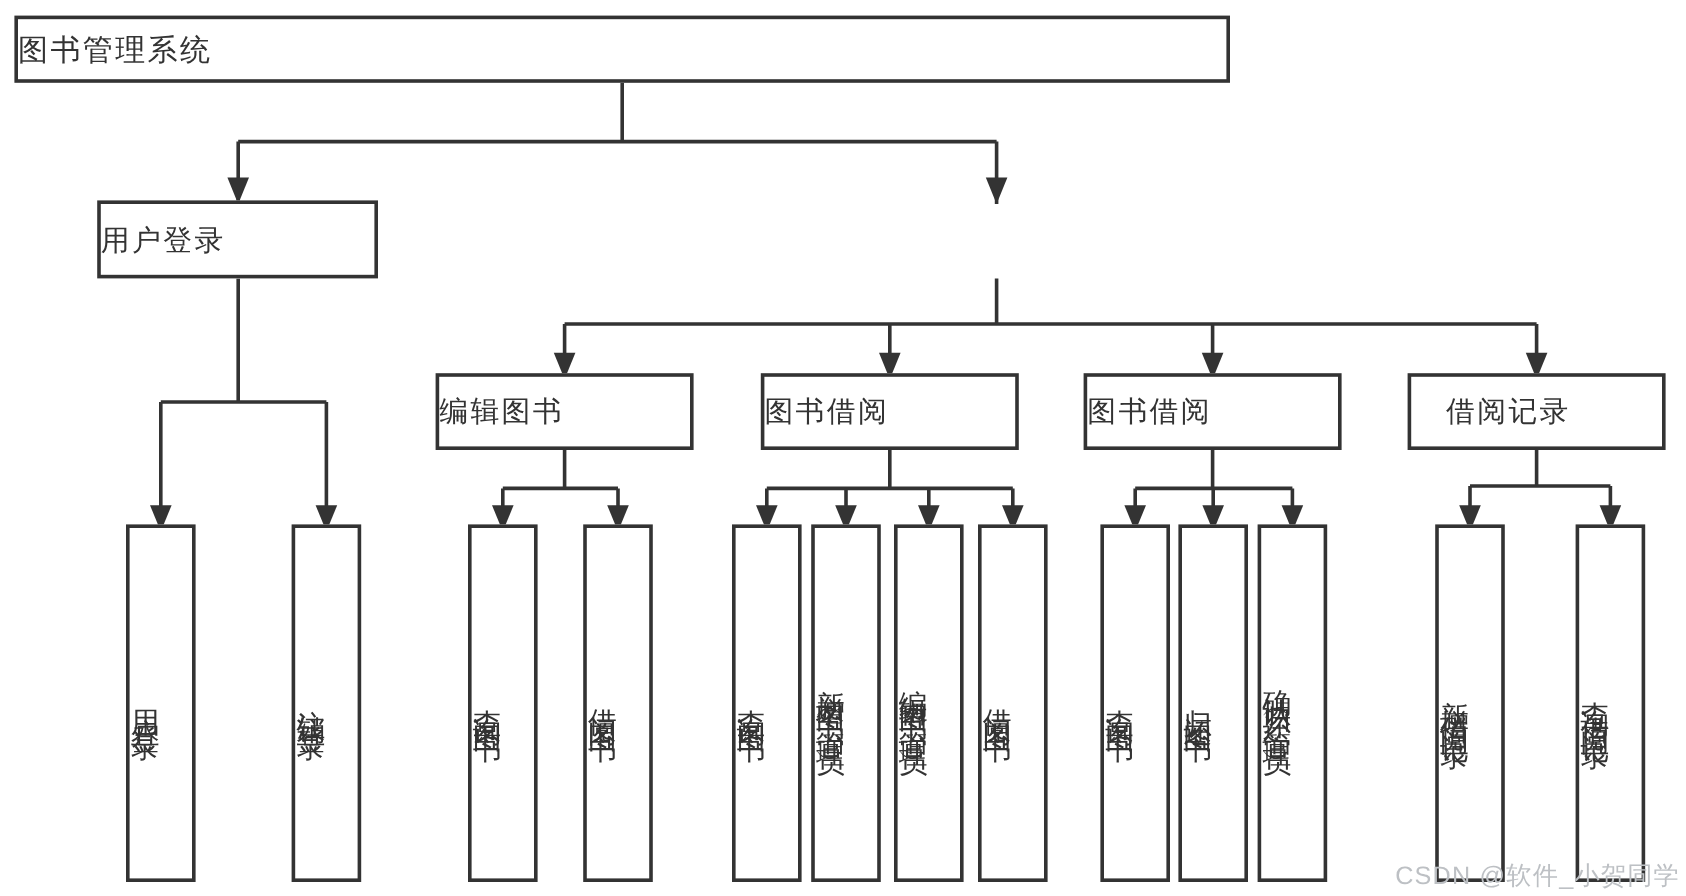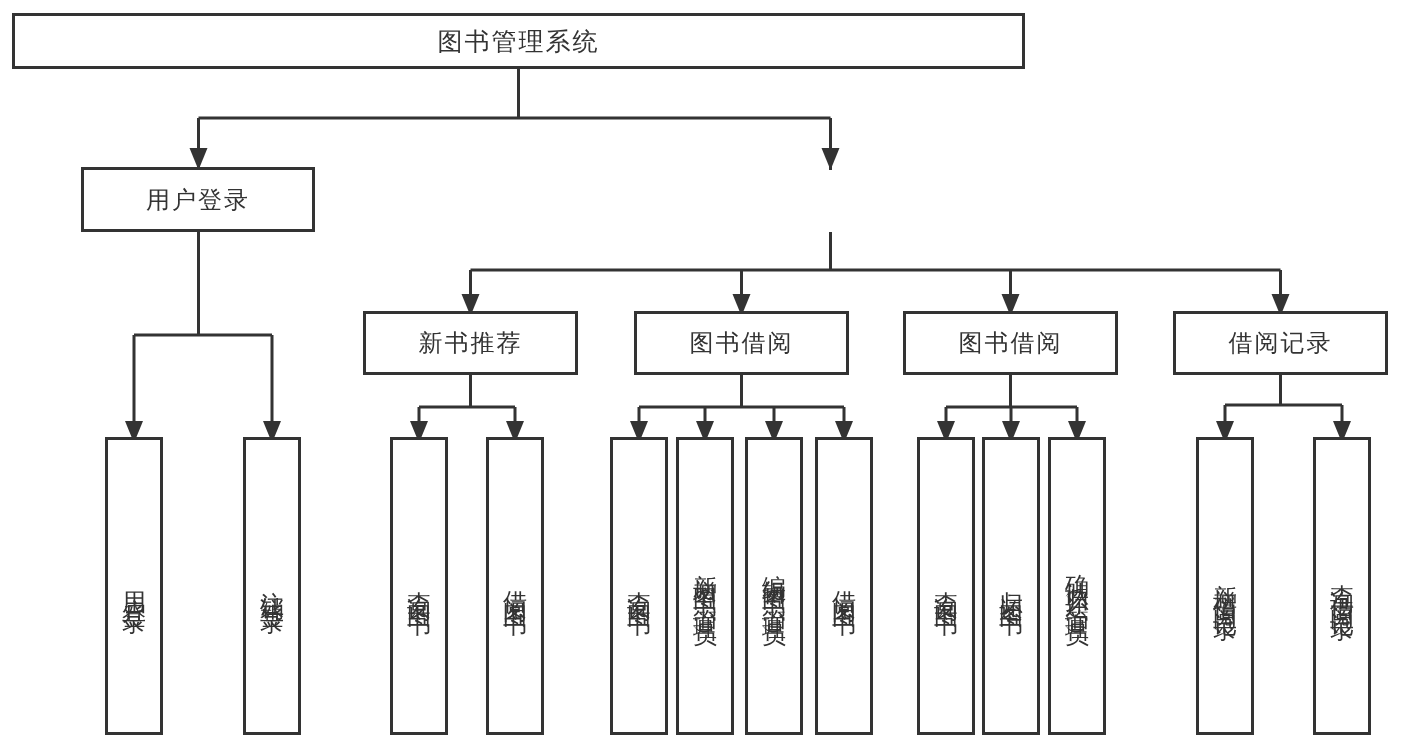--- a/index.html
+++ b/index.html
@@ -4,21 +4,21 @@
 <style>
   html,body{margin:0;padding:0;background:#ffffff;}
   .stage{
     position:relative;width:1405px;height:747px;background:#ffffff;
     font-family:"Liberation Sans",sans-serif;overflow:hidden;
   }
   .wires{position:absolute;left:0;top:0;z-index:1;}
   .box{
     position:absolute;box-sizing:border-box;background:#ffffff;
     border:3px solid #333333;color:#333333;
-    display:flex;align-items:center;justify-content:center;
+    display:flex;align-items:center;
     z-index:2;
     font-family:Liberation Serif, serif;
   }
   .h-box span{font-size:24px;letter-spacing:2px;white-space:nowrap;}
   .root-box span{font-size:25px;}
   .v-box span{
     writing-mode:vertical-rl;text-orientation:mixed;
     font-size:24px;line-height:1;letter-spacing:7px;
   }
   .watermark{
@@ -76,29 +76,29 @@
 
   <div class="box h-box root-box" style="left:12px;top:13px;width:1013px;height:56px;">
     <span>图书管理系统</span>
   </div>
 
   <div class="box h-box" style="left:81px;top:167px;width:234px;height:65px;">
     <span>用户登录</span>
   </div>
 
   <div class="box h-box" style="left:363px;top:311px;width:215px;height:64px;">
-    <span>新书推荐</span>
+    <span>编辑图书</span>
   </div>
   <div class="box h-box" style="left:634px;top:311px;width:215px;height:64px;">
     <span>图书借阅</span>
   </div>
   <div class="box h-box" style="left:903px;top:311px;width:215px;height:64px;">
     <span>图书借阅</span>
   </div>
-  <div class="box h-box" style="left:1173px;top:311px;width:215px;height:64px;">
+  <div class="box h-box" style="left:1173px;top:311px;width:215px;height:64px;padding-left:29px;">
     <span>借阅记录</span>
   </div>
 
   <div class="box v-box" style="left:105px;top:437px;width:58px;height:298px;">
     <span>用户登录</span>
   </div>
   <div class="box v-box" style="left:243px;top:437px;width:58px;height:298px;">
     <span>注销登录</span>
   </div>
 
@@ -132,14 +132,15 @@
     <span>确认归还（管理员）</span>
   </div>
 
   <div class="box v-box" style="left:1196px;top:437px;width:58px;height:298px;">
     <span>新增借阅记录</span>
   </div>
   <div class="box v-box" style="left:1313px;top:437px;width:58px;height:298px;">
     <span>查询借阅记录</span>
   </div>
 
+  <div class="watermark">CSDN @软件_小贺同学</div>
 
 </div>
 
 </body></html>

